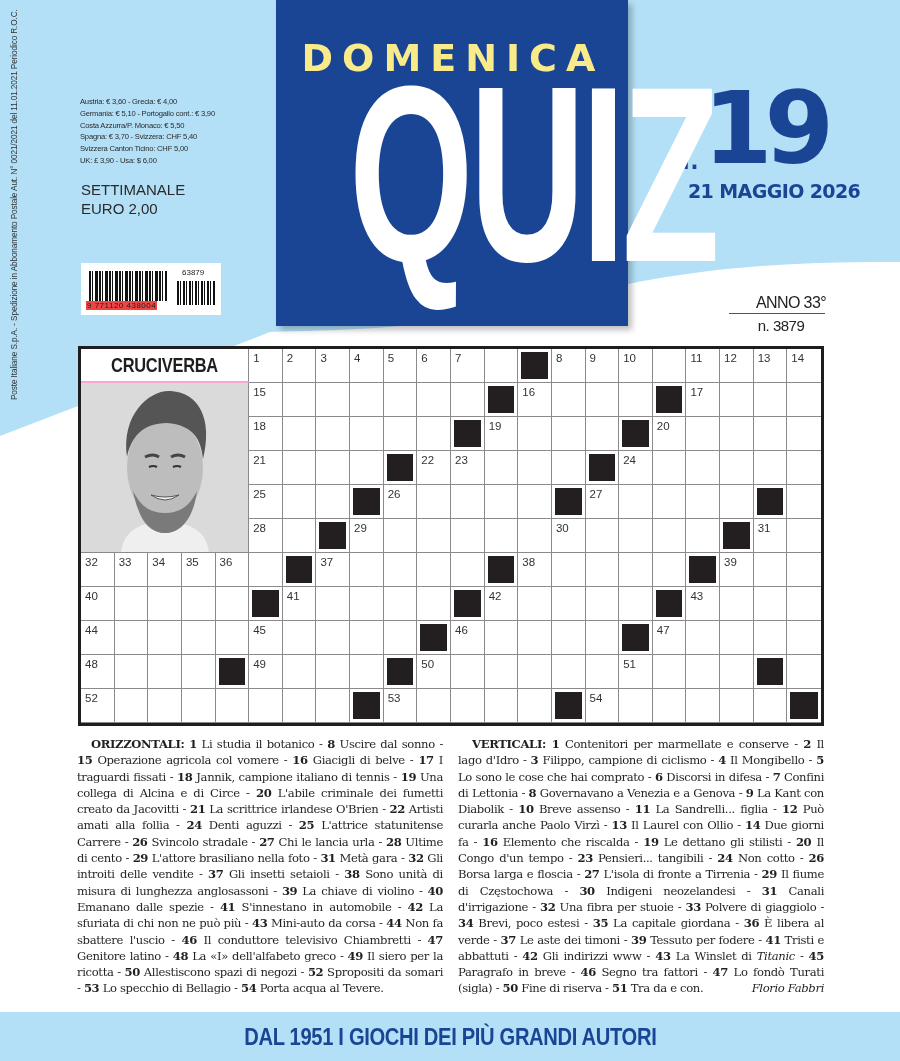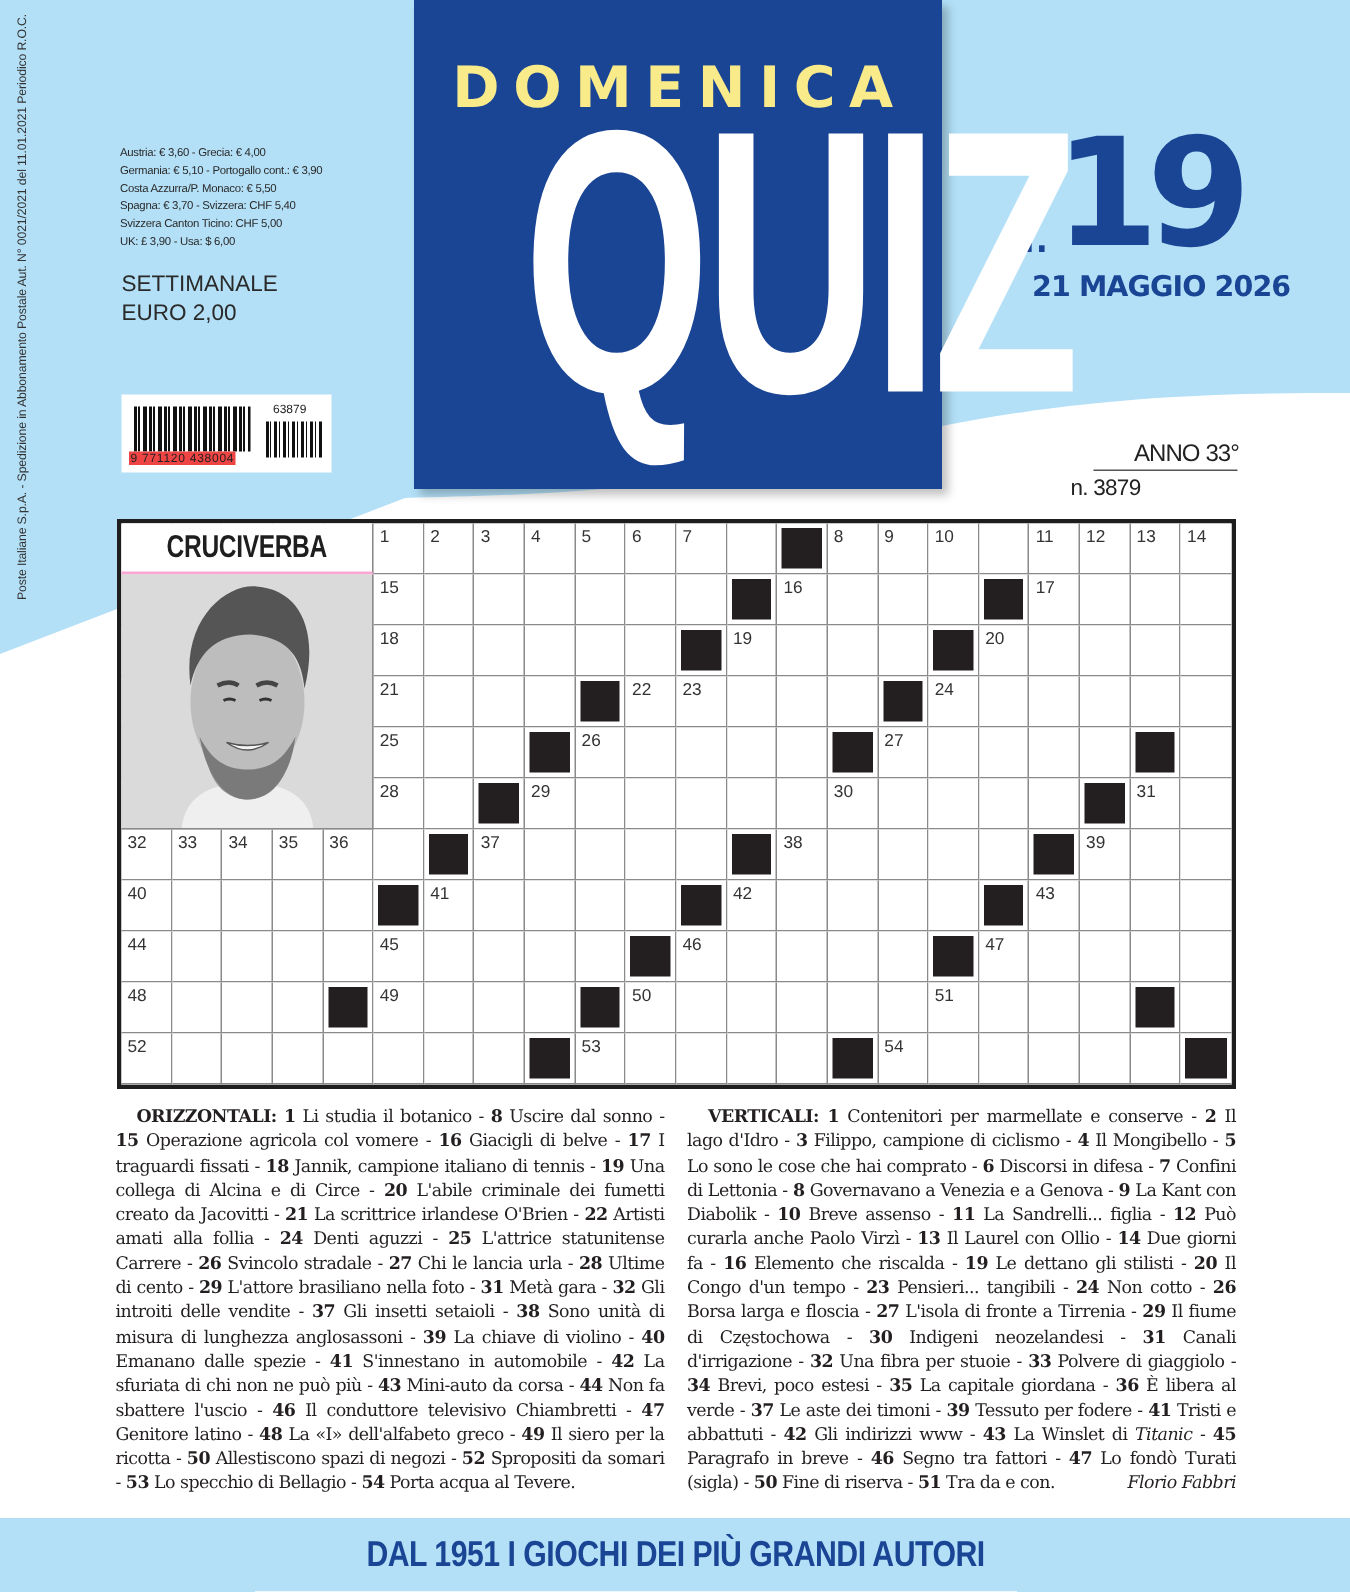--- a/index.html
+++ b/index.html
@@ -36,21 +36,21 @@
   .masthead .tagline { position: absolute; left: 18px; top: 282px; width: 330px; text-align: center;
     font-family: "DejaVu Sans", sans-serif; font-weight: bold; font-style: italic; font-size: 25px; color: #b9e0fa; letter-spacing: -0.6px; }
 
   .issue { position: absolute; left: 668px; top: 82px; width: 180px; height: 120px; z-index: 2; color: #1a4595; }
   .issue .n { position: absolute; left: 0; top: 54px; font-size: 36px; font-family: "DejaVu Sans", sans-serif; letter-spacing: -2px; }
   .issue .num { position: absolute; left: 35px; top: -8px; font-size: 100px; font-family: "DejaVu Sans", sans-serif; font-weight: bold; letter-spacing: -8px; line-height: 110px; }
   .issue .date { position: absolute; left: 20px; top: 98px; font-size: 19px; font-weight: bold; font-family: "DejaVu Sans", sans-serif; letter-spacing: -0.6px; white-space: nowrap; }
 
   .anno { position: absolute; left: 728px; top: 294px; width: 98px; text-align: right; font-size: 16px; color: #222; z-index: 2; letter-spacing: -0.6px; }
   .anno-line { position: absolute; left: 729px; top: 313px; width: 96px; height: 1px; background: #555; z-index: 2; }
-  .numero { position: absolute; left: 688px; top: 317px; width: 98px; text-align: center; font-size: 15px; color: #222; z-index: 2; letter-spacing: -0.5px; }
+  .numero { position: absolute; left: 732px; top: 317px; width: 98px; text-align: center; font-size: 15px; color: #222; z-index: 2; letter-spacing: -0.5px; }
 
   .crossword { position: absolute; left: 78px; top: 346px; width: 746px; height: 380px; border: 3px solid #1e1e1e; background: #fff; z-index: 3; }
   .grid { position: absolute; left: 0; top: 0; width: 740px; height: 374px; display: grid;
     grid-template-columns: repeat(22, 1fr); grid-template-rows: repeat(11, 1fr); }
   .cell { border-right: 1px solid #8a8a8a; border-bottom: 1px solid #8a8a8a; position: relative; background: #fff; }
   .cell .lbl { position: absolute; left: 4px; top: 3px; font-size: 11.5px; color: #333; font-family: "Liberation Sans", sans-serif; }
   .cell.black::after { content: ""; position: absolute; left: 3px; top: 3px; right: 3px; bottom: 3px; background: #231f20; }
   .cell:nth-child(22n) { border-right: none; }
 
   .title-box { position: absolute; left: 0; top: 0; width: 168px; height: 34px; background: #fff; border-right: 1px solid #8a8a8a; border-bottom: 2px solid #f9a8d4; z-index: 4;

